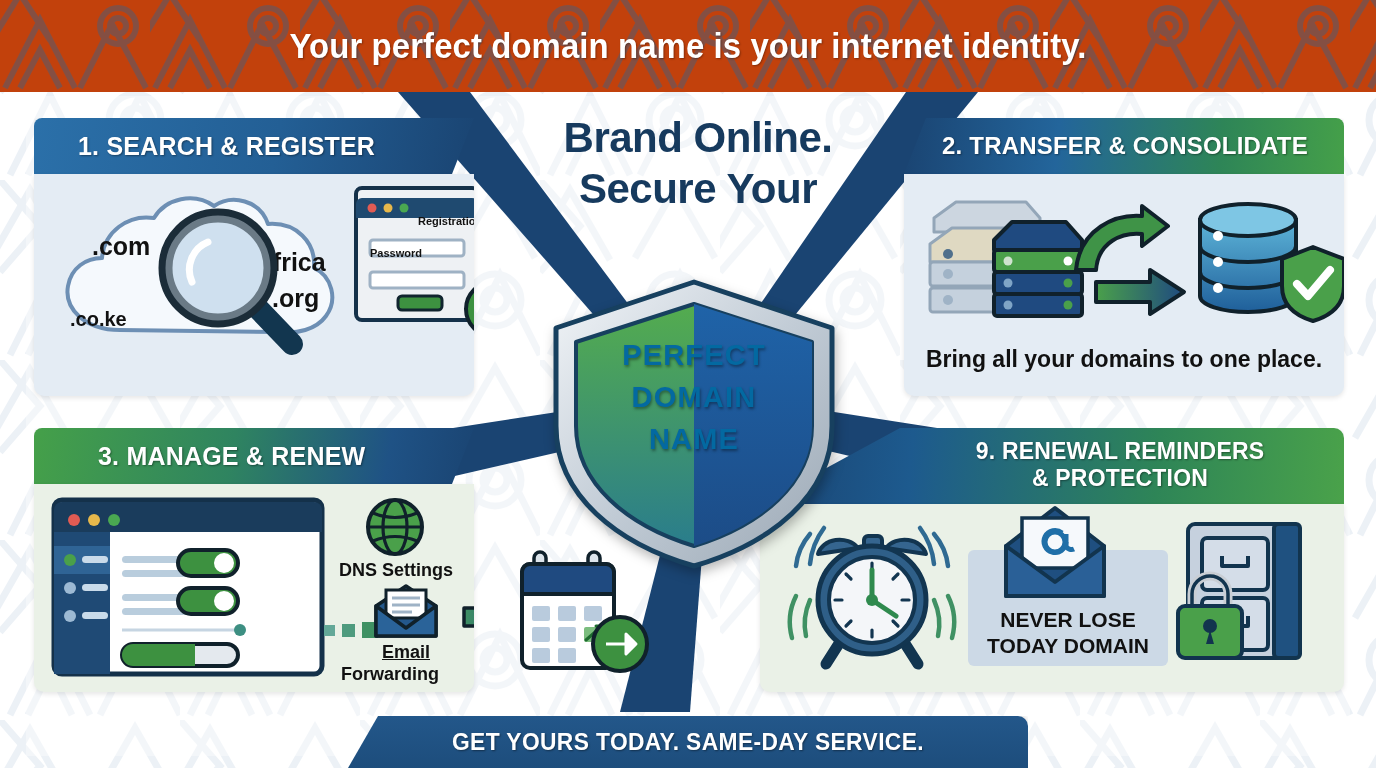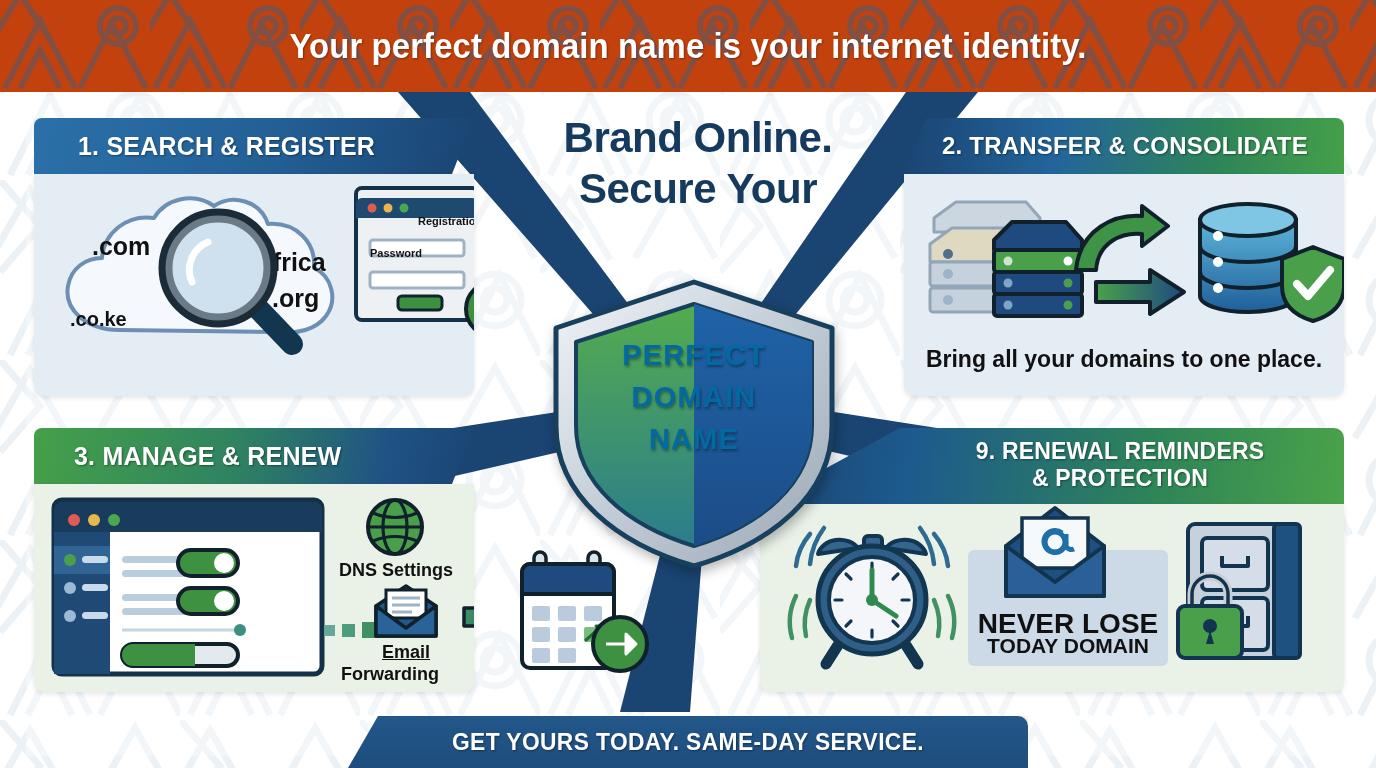--- a/index.html
+++ b/index.html
@@ -73,21 +73,21 @@
     box-shadow:0 2px 4px rgba(0,0,0,.22);
   }
   #panel-2 .panel-body{
     height:222px; background:#e4ecf4; border-radius:0 0 10px 10px;
     box-shadow:0 2px 5px rgba(0,0,0,.10);
   }
 
   
   #panel-3{ left:34px; top:428px; width:440px; height:264px; }
   #panel-3 .panel-head{
-    height:56px; font-size:25px; padding-left:40px;
+    height:56px; font-size:25px; padding-left:64px;
     background:linear-gradient(100deg,#45a049 0%,#2f8460 45%,#1f5285 80%,#1a4472 100%);
     border-radius:8px 0 0 0;
     clip-path:polygon(0 0,100% 0,calc(100% - 22px) 100%,0 100%);
     box-shadow:0 2px 4px rgba(0,0,0,.22);
   }
   #panel-3 .panel-body{
     height:208px; background:#eaf1e7; border-radius:0 0 10px 10px;
     box-shadow:0 2px 5px rgba(0,0,0,.10);
   }
 
@@ -506,21 +506,21 @@
         <path d="M6 42 L55 4 L104 42 V92 H6 Z" fill="#1f4f80" stroke="#12344e" stroke-width="4" stroke-linejoin="round"></path>
         <path d="M22 14 H88 V64 H22 Z" fill="#f6f9fc" stroke="#12344e" stroke-width="3.5"></path>
         <g fill="none" stroke="#1f6fa8" stroke-width="5">
           <circle cx="55" cy="38" r="10"></circle>
           <path d="M66 38 a11 11 0 1 1 -4 -9"></path>
           <path d="M66 30 V42 a6 6 0 0 0 8 3"></path>
         </g>
         <path d="M6 42 L55 78 L104 42 V92 H6 Z" fill="#2a6097" stroke="#12344e" stroke-width="4" stroke-linejoin="round"></path>
       </svg>
     </div>
-    <div class="lbl" style="left:208px; top:104px; width:200px; font-size:28px;">NEVER LOSE</div>
+    <div class="lbl" style="left:208px; top:104px; width:200px; font-size:21px;">NEVER LOSE</div>
     <div class="lbl" style="left:208px; top:130px; width:200px; font-size:21px;">TODAY DOMAIN</div>
 
     <div class="art" style="left:414px; top:12px;">
       <svg width="148" height="150" viewBox="0 0 148 150">
         <rect x="14" y="8" width="112" height="134" rx="7" fill="#c6d1de" stroke="#12344e" stroke-width="4"></rect>
         <rect x="100" y="8" width="26" height="134" rx="4" fill="#1f5180" stroke="#12344e" stroke-width="4"></rect>
         <rect x="28" y="22" width="66" height="52" rx="5" fill="#d4dde8" stroke="#12344e" stroke-width="4"></rect>
         <rect x="28" y="82" width="66" height="52" rx="5" fill="#d4dde8" stroke="#12344e" stroke-width="4"></rect>
         <path d="M48 40 V50 H74 V40" fill="none" stroke="#12344e" stroke-width="4" stroke-linejoin="round"></path>
         <path d="M48 100 V110 H74 V100" fill="none" stroke="#12344e" stroke-width="4" stroke-linejoin="round"></path>

